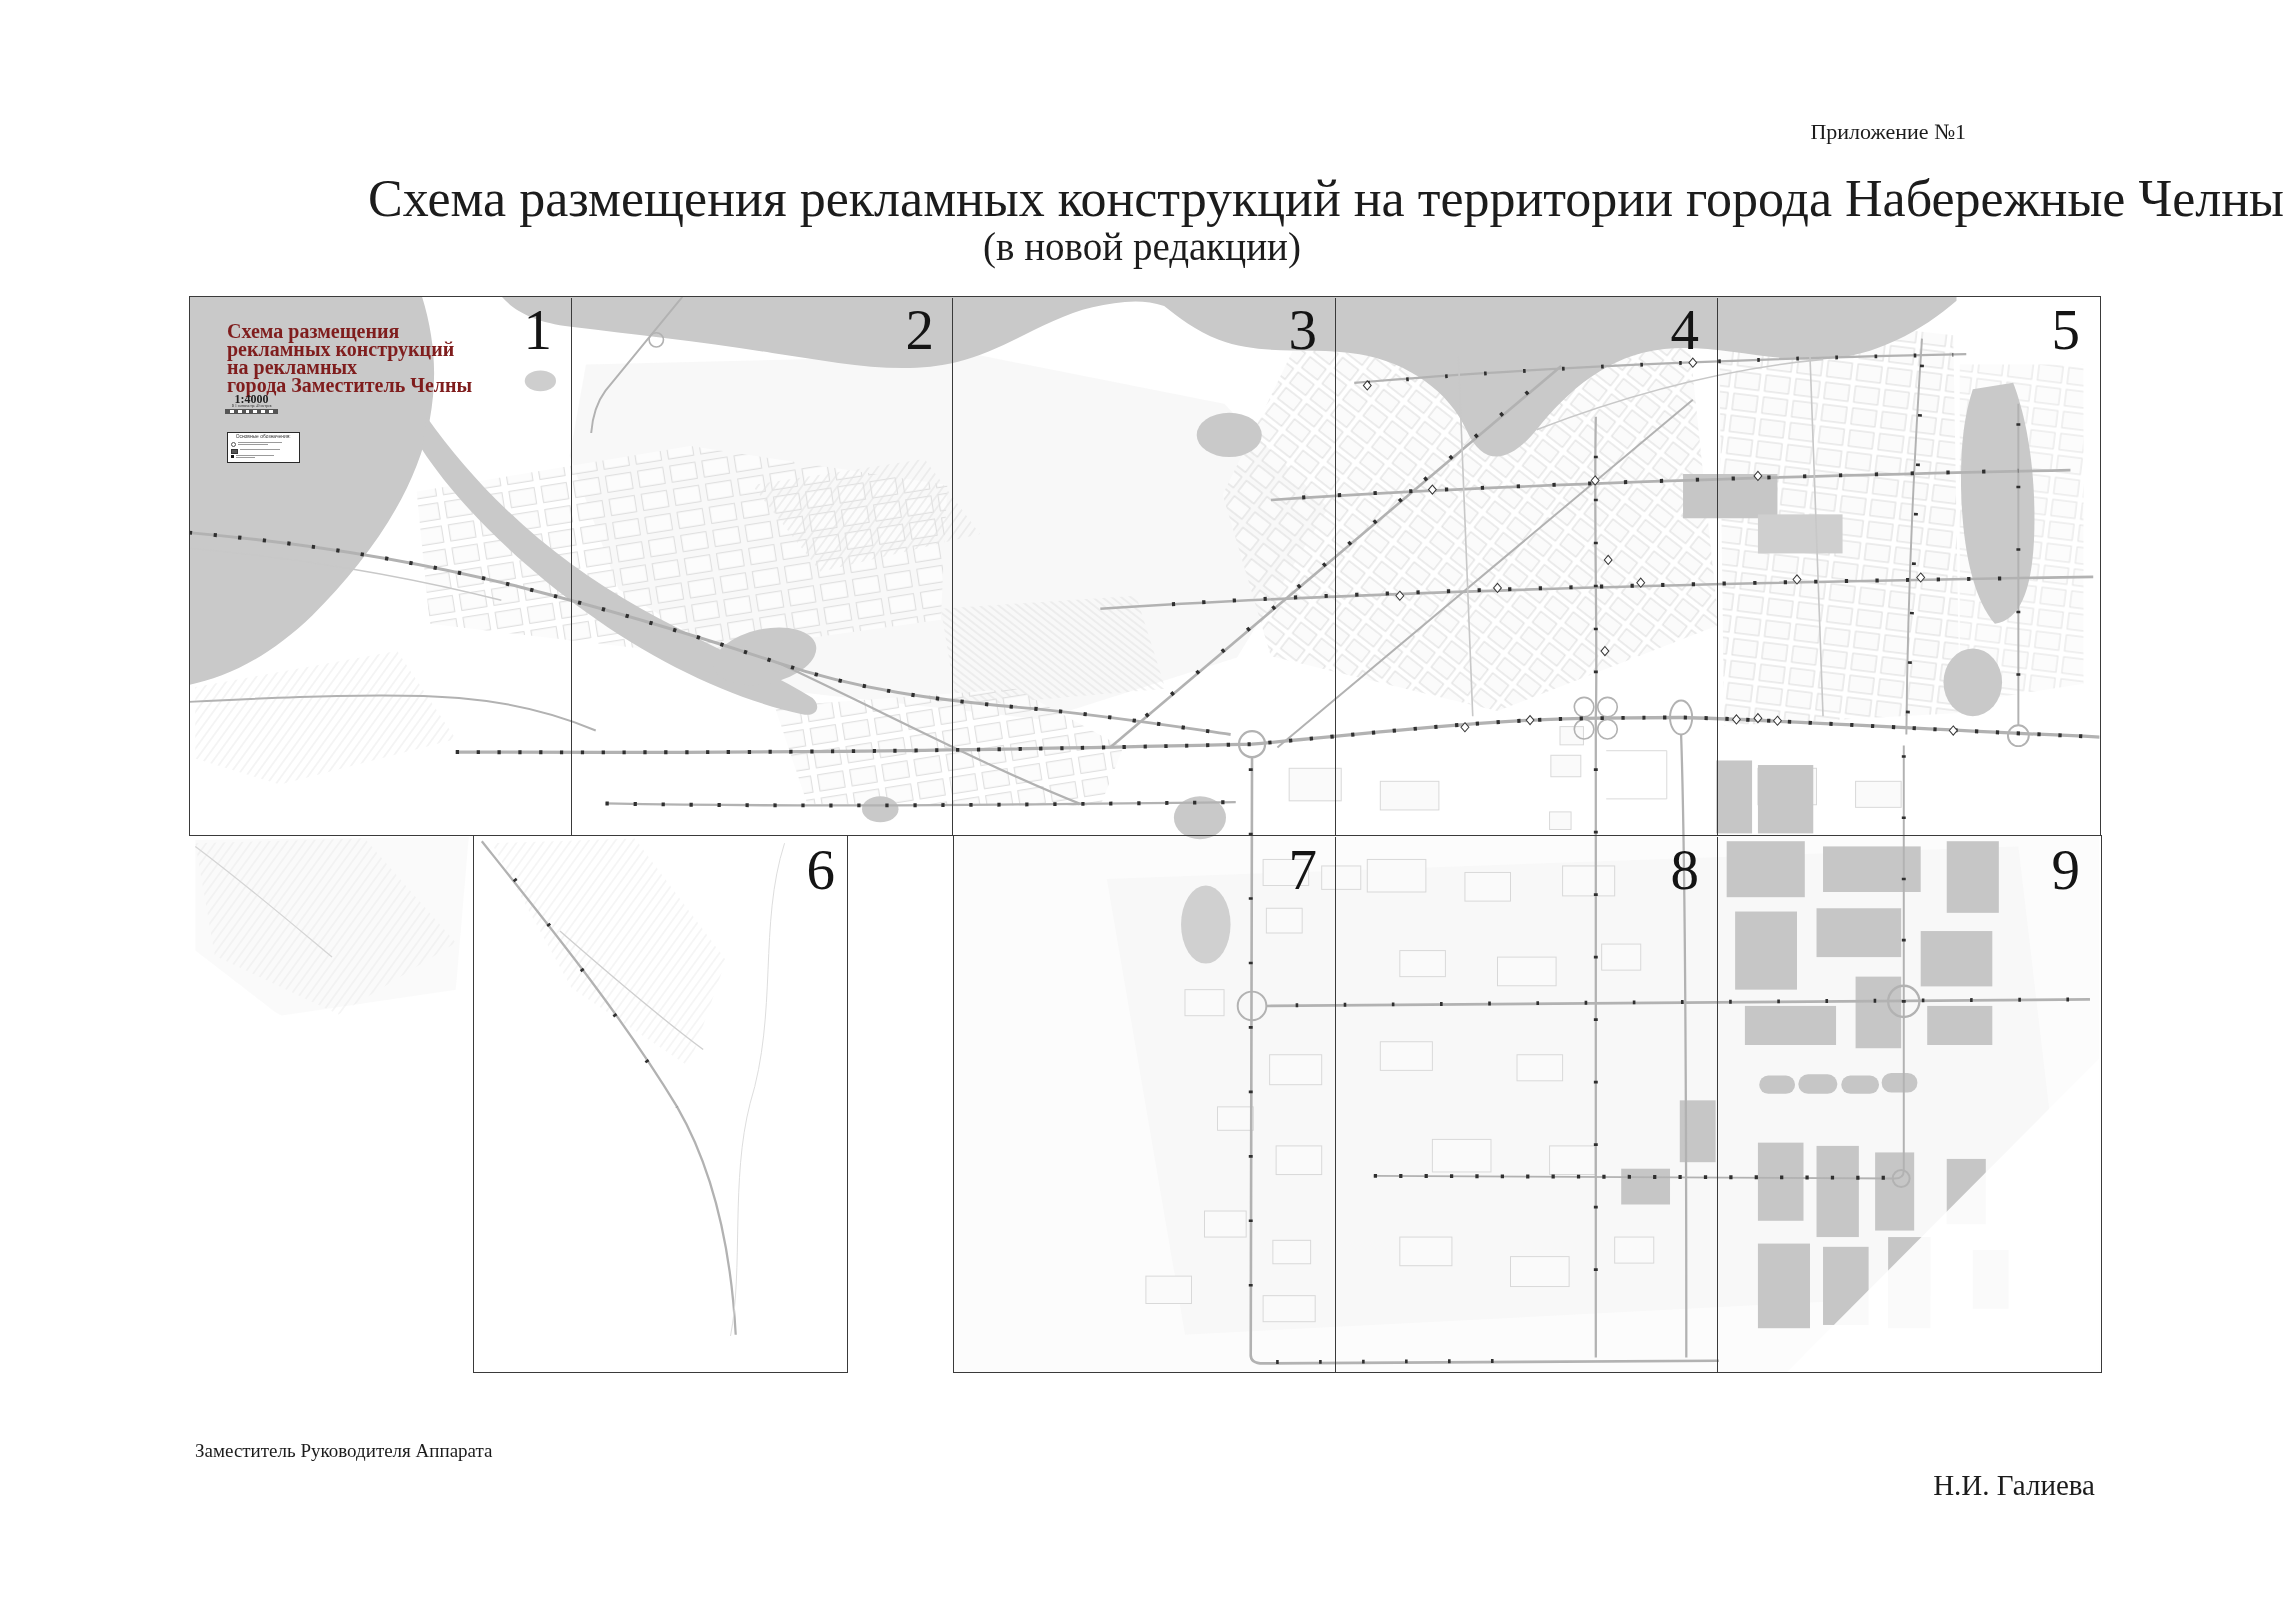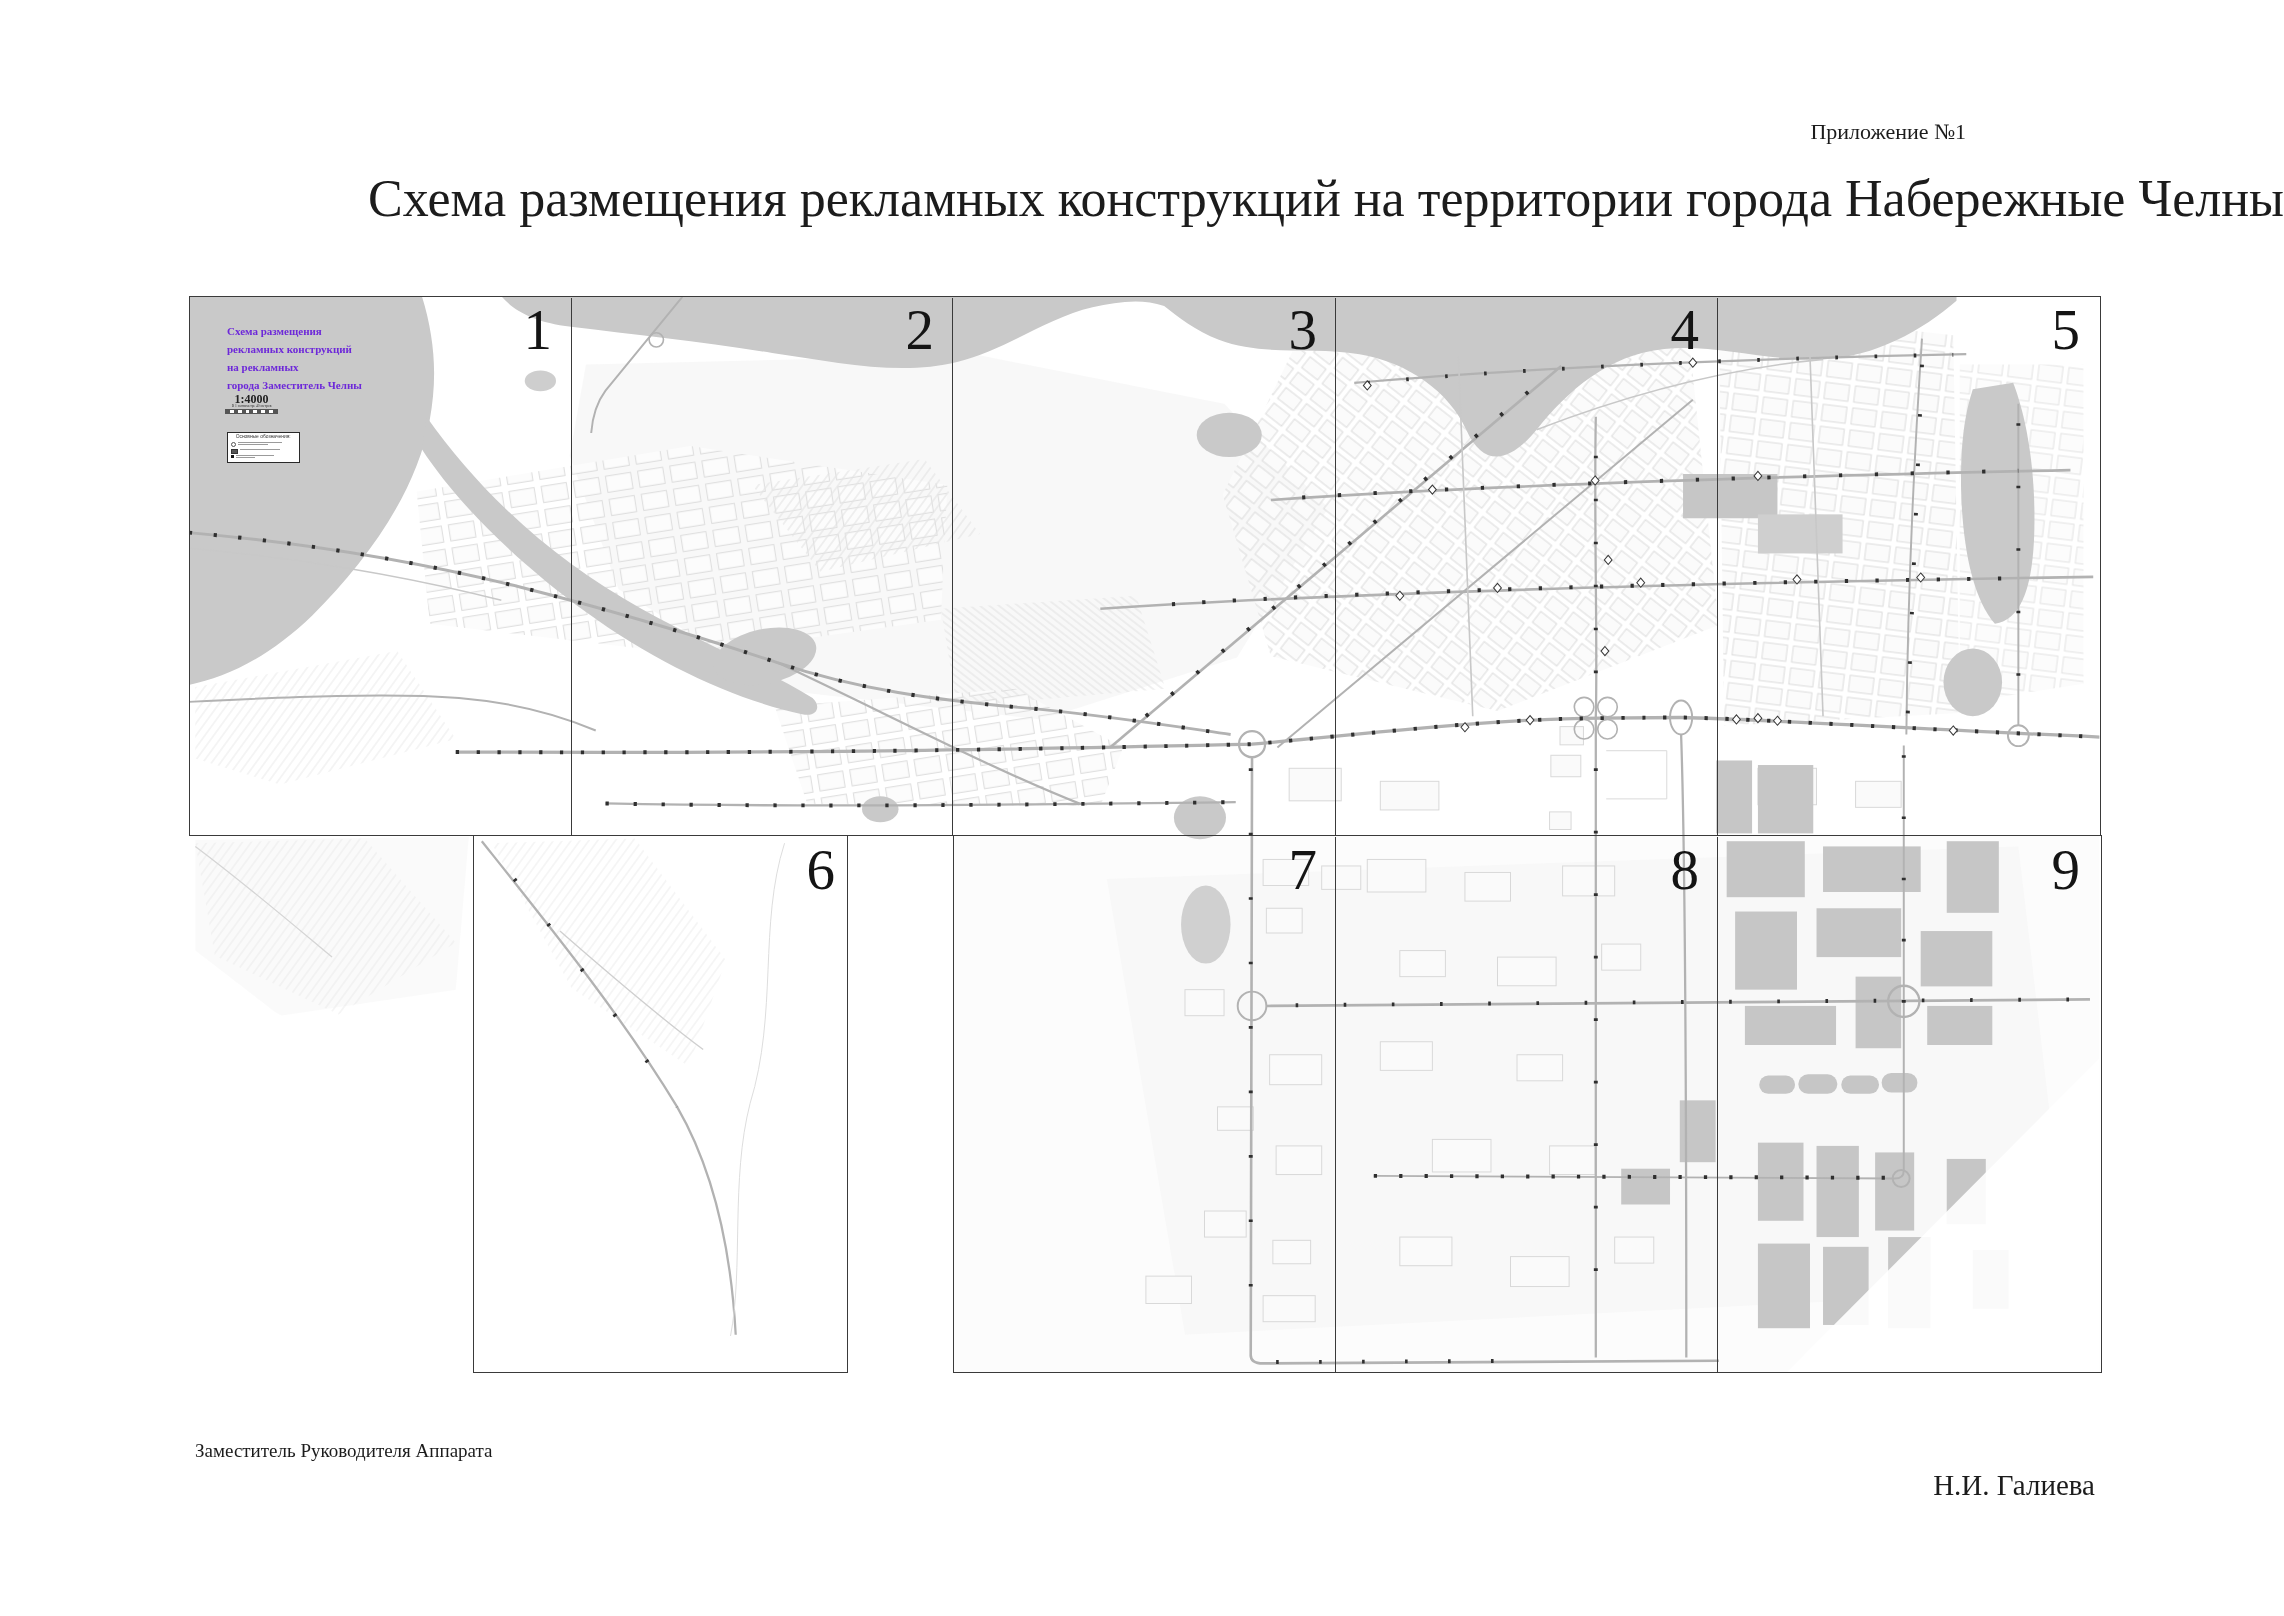--- a/index.html
+++ b/index.html
@@ -15,21 +15,21 @@
   .doc-title-2 { top:225px; left:0; right:0; text-align:center; font-size:39px; line-height:44px; }
   .footer-left { top:1431px; left:195px; font-size:19px; line-height:40px; }
   .footer-sign { top:1469px; right:189px; font-size:29px; line-height:33px;margin-left:42px; }
 
   
   .grid-box { position:absolute; border:1.3px solid #3a3a3a; box-sizing:border-box; background:transparent; }
   .vline { position:absolute; width:1.3px; background:#3a3a3a; }
   .sec-num { position:absolute; font-size:57px; line-height:57px; color:#141414; font-family:"Liberation Serif", serif; }
 
   
-  .map-title { position:absolute; left:227px; top:322px; font-weight:bold; font-size:11px; line-height:18px; color:#6d28d9; }
+  .map-title { position:absolute; left:227px; top:322px; font-weight:bold; font-size:20px; line-height:18px; color:#7f1d1d; }
   .map-title span { display:block; }
   .scale-block { position:absolute; left:225px; top:396px; width:53px; text-align:center; }
   .scale-ratio { font-size:12px; font-weight:bold; line-height:7.8px; color:#222; }
   .scale-caption { font-size:3.6px; line-height:4.6px; color:#333; }
   .scale-bar { height:3.3px; border:0.7px solid #555; margin-top:0.7px;
     background:repeating-linear-gradient(to right,#555 0 3.9px,#ffffff 3.9px 7.8px); }
 
   .legend-box { position:absolute; left:227px; top:432px; width:73px; height:31px;
     border:1.3px solid #2a2a2a; background:#ffffff; box-sizing:border-box; padding:1.3px 3.3px 1.3px 2.6px; }
   .legend-heading { font-family:"Liberation Sans", sans-serif; font-size:4.9px; line-height:5.9px;
@@ -311,20 +311,21 @@
       <span class="icon-square"></span>
       <span class="legend-lines">
         <span class="bar" style="width:38px;display:block"></span>
         <span class="bar" style="width:19.5px;display:block"></span>
       </span>
     </div>
   </div>
 
   <div class="abs appendix">Приложение  №1</div>
   <div class="abs doc-title-1">Схема размещения рекламных конструкций на территории города Набережные Челны</div>
+  <div class="abs doc-title-2">(в новой редакции)</div>
 
   <div class="abs footer-left">
     <div>Заместитель Руководителя Аппарата</div>
   </div>
   <div class="abs footer-sign">Н.И. Галиева</div>
 
 </div>
 
 
 </body></html>

